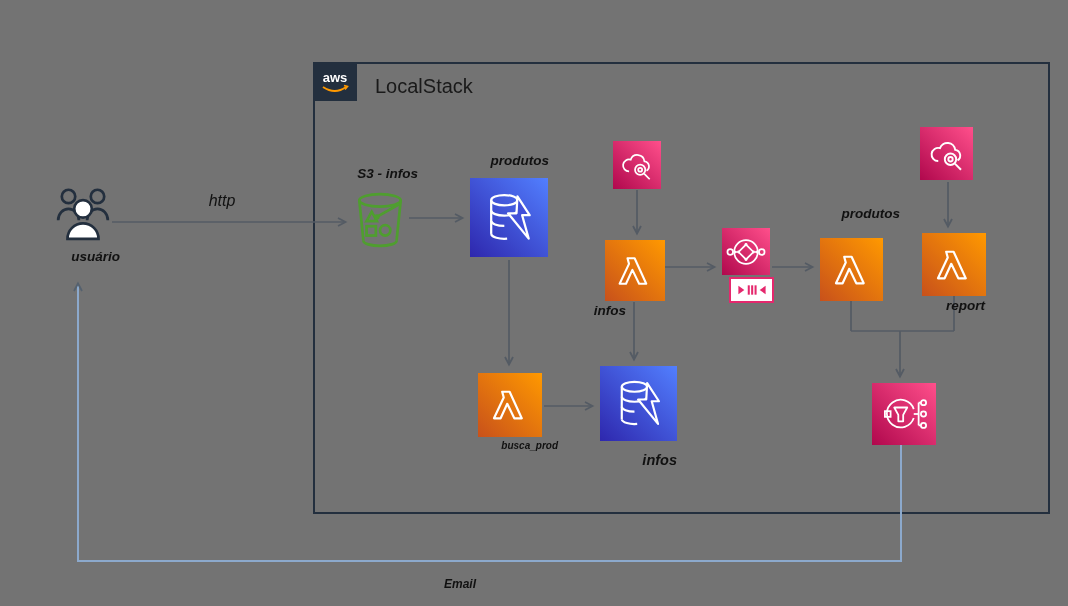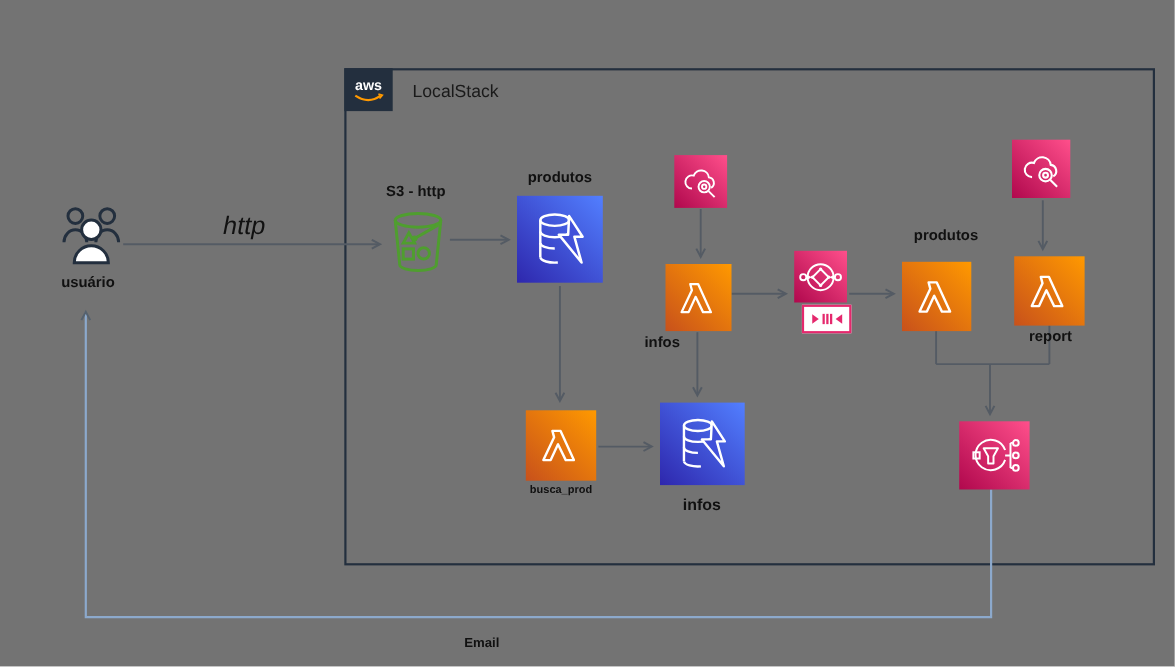--- a/index.html
+++ b/index.html
@@ -2,30 +2,30 @@
 <html><head>
 <meta charset="utf-8">
 <style>
   html,body{margin:0;padding:0;background:#ffffff;}
   #canvas{position:relative;width:1068px;height:606px;background:#737373;overflow:hidden;
           font-family:"Liberation Sans",sans-serif;}
   .abs{position:absolute;}
   
   #ls-box{left:313px;top:62px;width:733px;height:448px;border:2px solid #232F3E;background:transparent;}
   #aws-badge{left:313px;top:62px;width:44px;height:39px;background:#232F3E;}
-  #ls-title{left:375px;top:75px;font-size:16px;color:#1a1a1a;}
+  #ls-title{left:375px;top:75px;font-size:20px;color:#1a1a1a;}
   
   .node{display:flex;align-items:center;justify-content:center;}
   .grad-lambda{background:linear-gradient(45deg,#C8511B,#FF9900);}
   .grad-db{background:linear-gradient(45deg,#2E27AD,#527FFF);}
   .grad-pink{background:linear-gradient(45deg,#B0084D,#FF4F8B);}
   .queue-box{background:#ffffff;border:2px solid #E5286D;display:flex;align-items:center;justify-content:center;}
   
-  .lbl{font-size:13.5px;font-weight:bold;color:#111;text-align:center;white-space:nowrap;}
-  .lbl-italic{font-size:23px;font-style:italic;font-weight:400;color:#111;text-align:center;}
+  .lbl{font-size:13.5px;font-weight:bold;color:#111;text-align:right;white-space:nowrap;font-style:italic;}
+  .lbl-italic{font-size:16px;font-style:italic;font-weight:400;color:#111;text-align:center;}
   svg{display:block;}
 </style>
 </head>
 <body>
 
 <div id="canvas">
 
   <div class="abs" id="ls-box"></div>
 
   <svg class="abs" style="left:0;top:0;" width="1068" height="606" viewBox="0 0 1068 606">
@@ -88,21 +88,21 @@
         <path d="M46 9 L42 48"></path>
         <path d="M10 48 A16 5 0 0 0 42 48"></path>
         <path d="M44 13 L23 25"></path>
         <path d="M13 29 L18 20 L23 29 Z"></path>
         <rect x="13" y="34" width="9" height="9"></rect>
         <circle cx="31" cy="38" r="5"></circle>
       </g>
       <circle cx="23" cy="25" r="2.6" fill="#4F9E2F"></circle>
     </svg>
   </div>
-  <div class="abs lbl" style="left:338px;top:166px;width:80px;">S3 - http</div>
+  <div class="abs lbl" style="left:338px;top:166px;width:80px;">S3 - infos</div>
 
   <div class="abs node grad-db" style="left:470px;top:178px;width:78px;height:79px;">
     <svg width="60" height="60" viewBox="0 0 64 64">
       <g stroke="#ffffff" stroke-width="2.4" fill="none">
         <ellipse cx="27" cy="13" rx="14" ry="5.5"></ellipse>
         <path d="M13 13 V49"></path>
           <path d="M41 13 V30"></path>
         <path d="M13 24 A14 5.5 0 0 0 41 24"></path>
         <path d="M13 35 A14 5.5 0 0 0 27 40.5"></path>
         <path d="M13 49 A14 5.5 0 0 0 30 54"></path>

